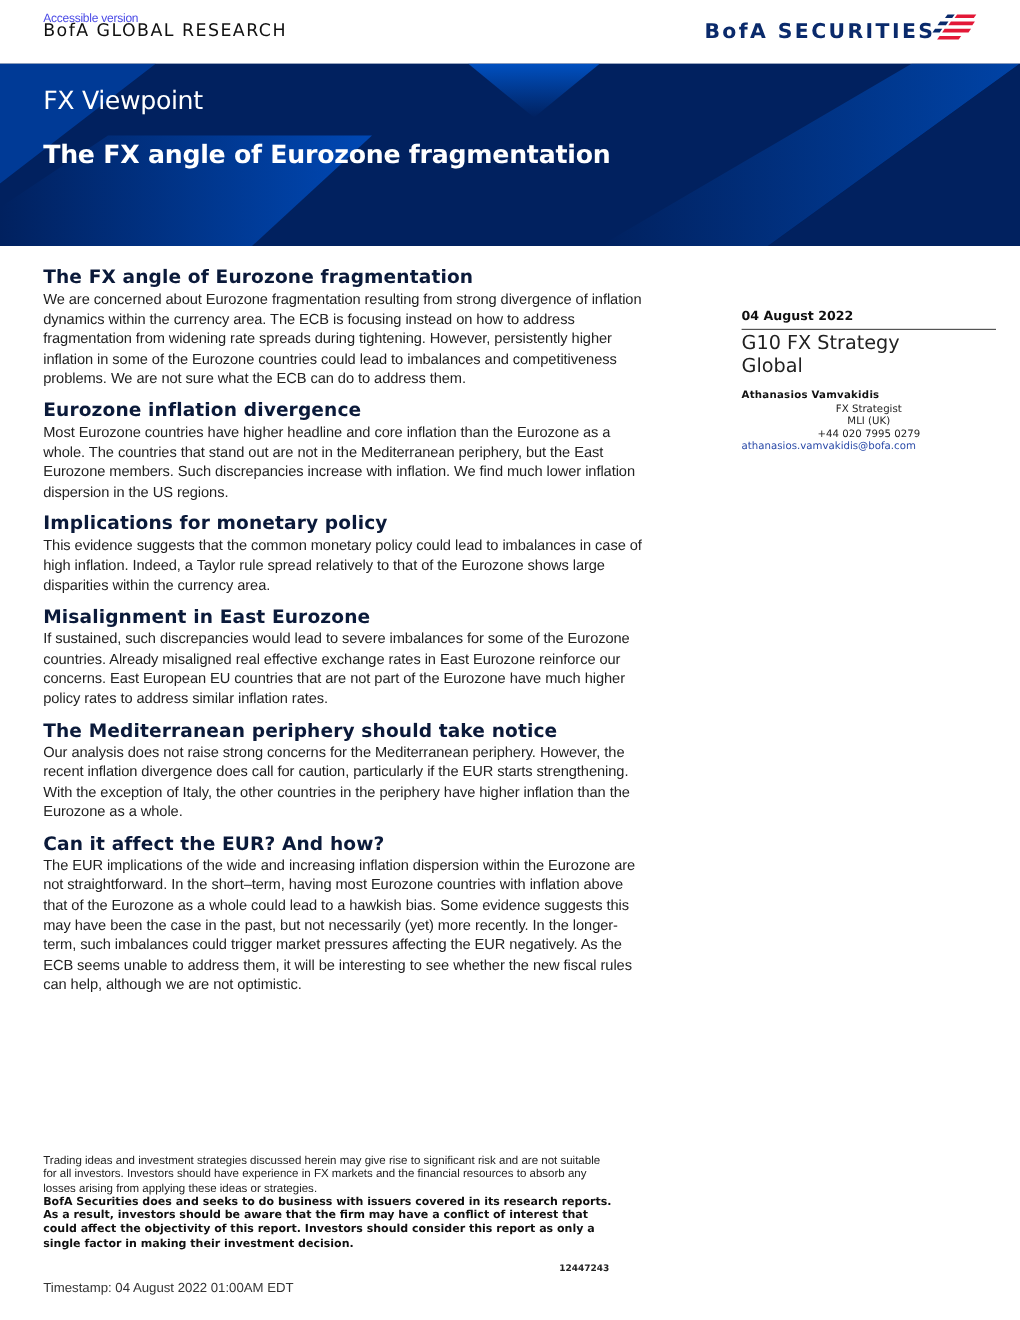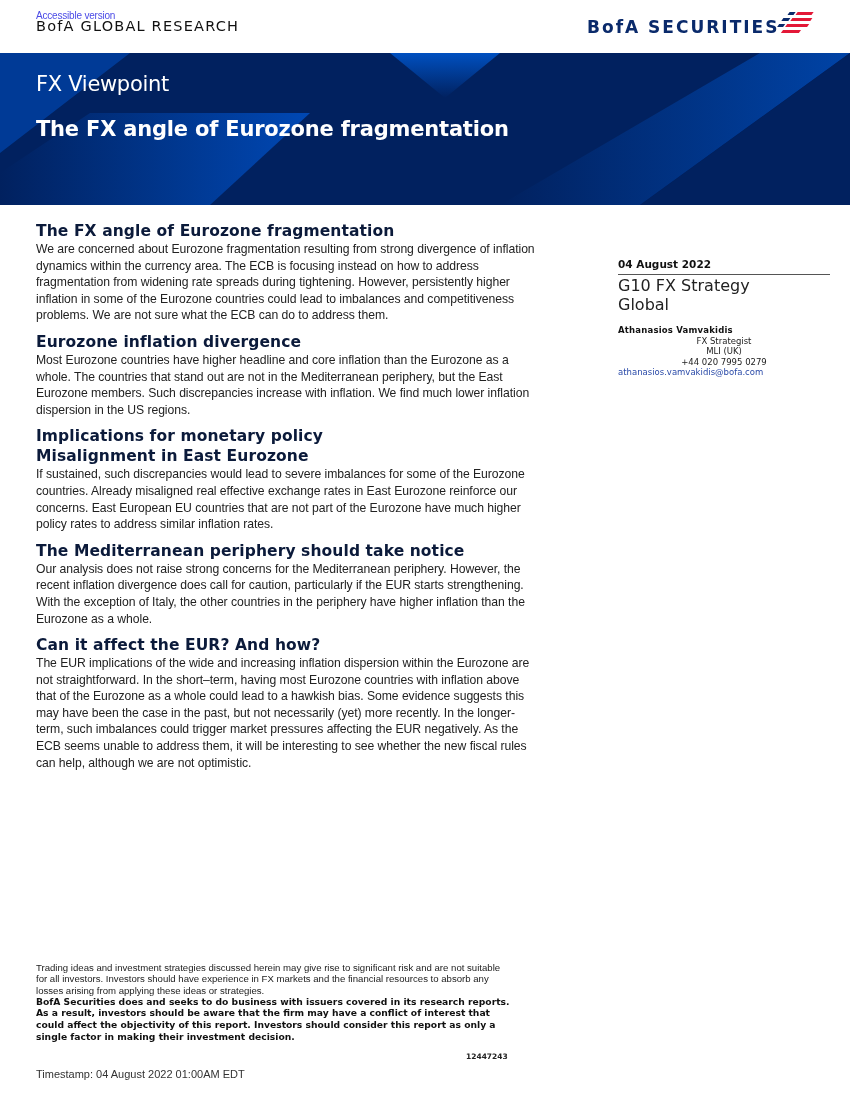--- a/index.html
+++ b/index.html
@@ -139,20 +139,21 @@
   <div class="section">
     <h2>The FX angle of Eurozone fragmentation</h2>
     <p>We are concerned about Eurozone fragmentation resulting from strong divergence of inflation dynamics within the currency area. The ECB is focusing instead on how to address fragmentation from widening rate spreads during tightening. However, persistently higher inflation in some of the Eurozone countries could lead to imbalances and competitiveness problems. We are not sure what the ECB can do to address them.</p>
   </div>
   <div class="section">
     <h2>Eurozone inflation divergence</h2>
     <p>Most Eurozone countries have higher headline and core inflation than the Eurozone as a whole. The countries that stand out are not in the Mediterranean periphery, but the East Eurozone members. Such discrepancies increase with inflation. We find much lower inflation dispersion in the US regions.</p>
   </div>
   <div class="section">
     <h2>Implications for monetary policy</h2>
+    <p>This evidence suggests that the common monetary policy could lead to imbalances in case of high inflation. Indeed, a Taylor rule spread relatively to that of the Eurozone shows large disparities within the currency area.</p>
   </div>
   <div class="section">
     <h2>Misalignment in East Eurozone</h2>
     <p>If sustained, such discrepancies would lead to severe imbalances for some of the Eurozone countries. Already misaligned real effective exchange rates in East Eurozone reinforce our concerns. East European EU countries that are not part of the Eurozone have much higher policy rates to address similar inflation rates.</p>
   </div>
   <div class="section">
     <h2>The Mediterranean periphery should take notice</h2>
     <p>Our analysis does not raise strong concerns for the Mediterranean periphery. However, the recent inflation divergence does call for caution, particularly if the EUR starts strengthening. With the exception of Italy, the other countries in the periphery have higher inflation than the Eurozone as a whole.</p>
   </div>
   <div class="section">

